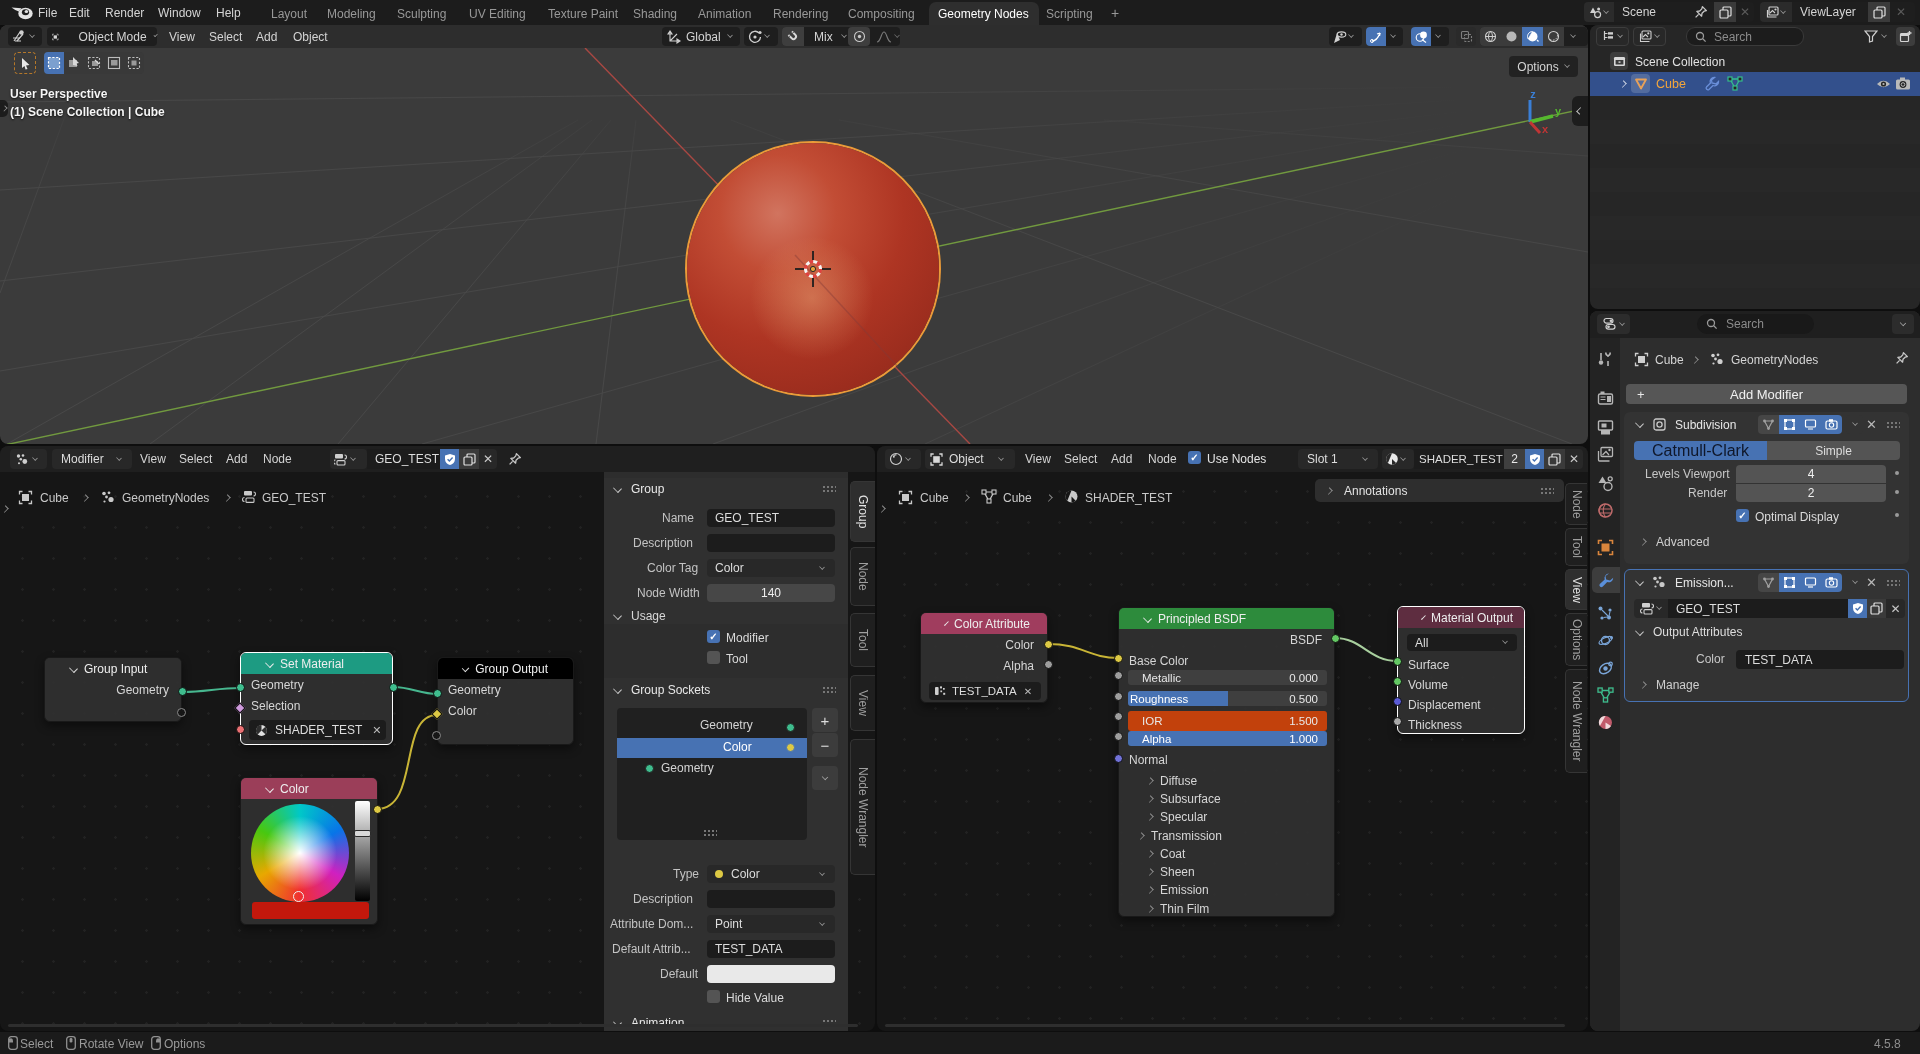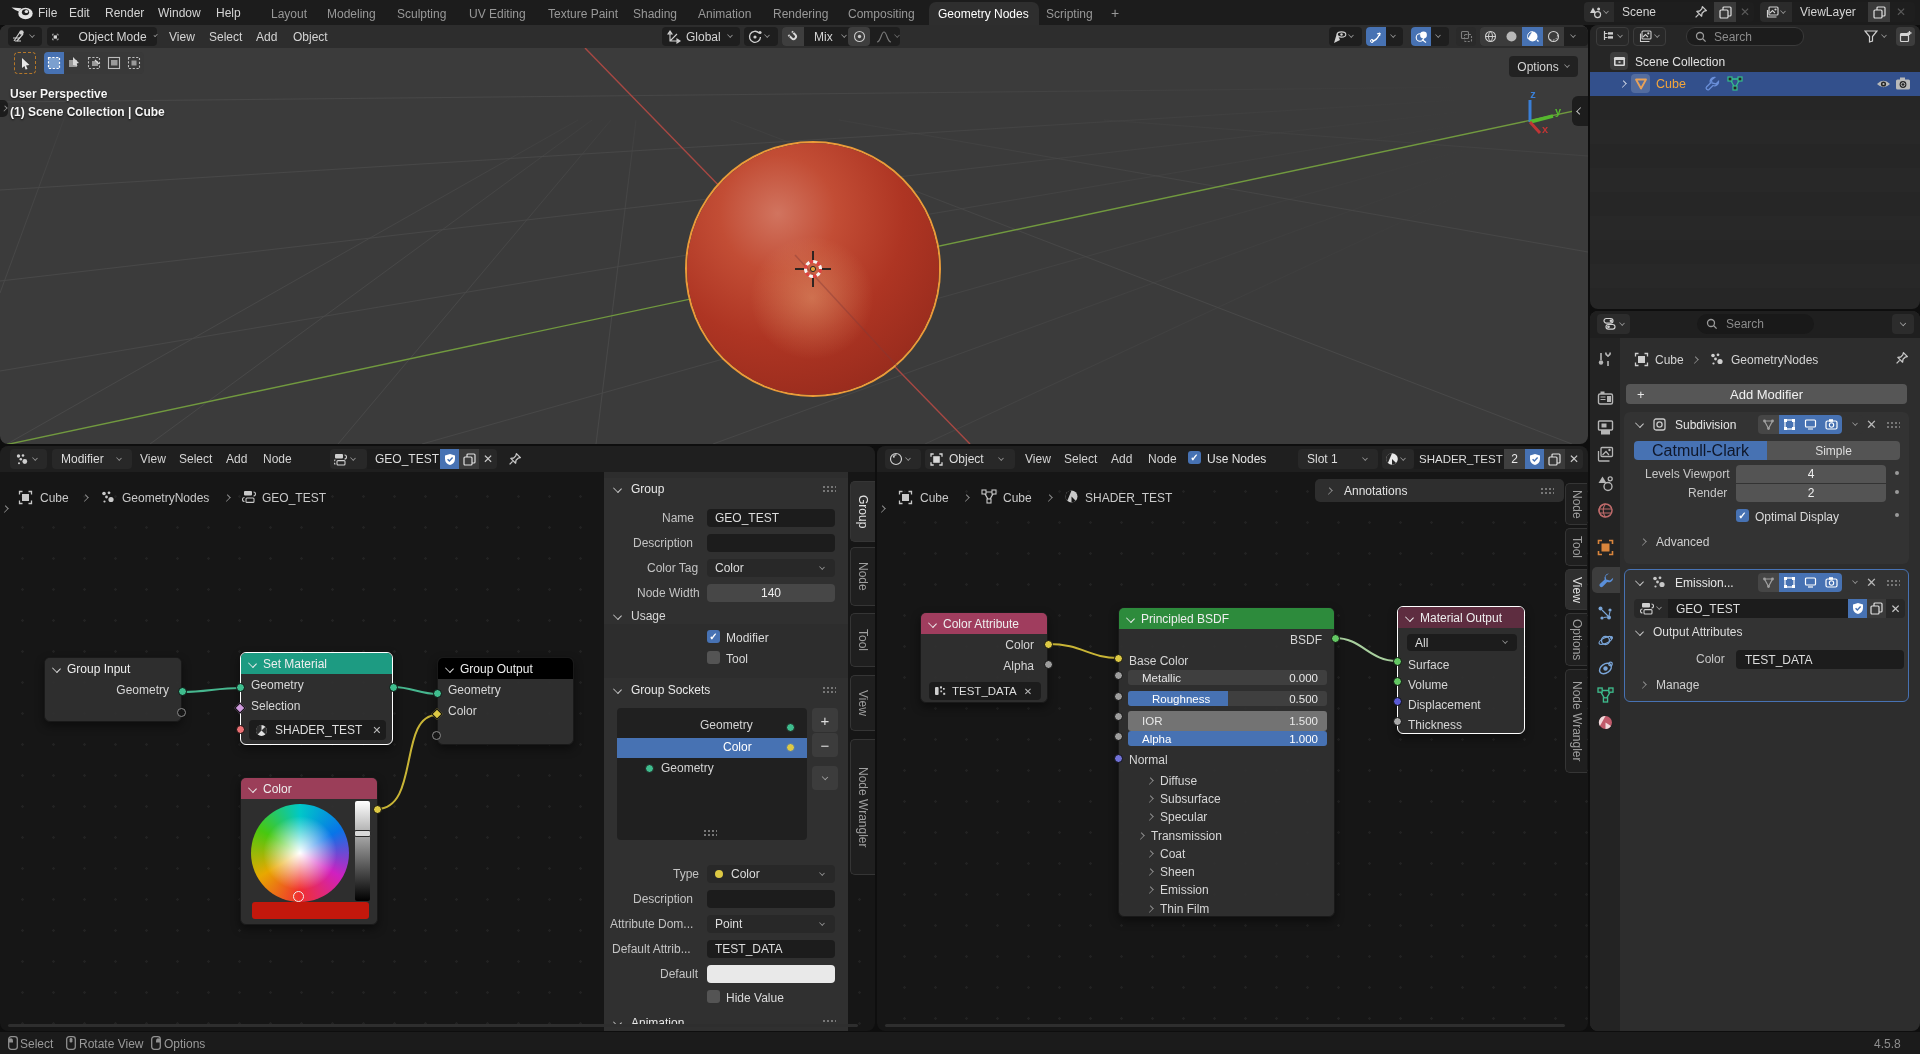--- a/index.html
+++ b/index.html
@@ -12,21 +12,21 @@
 .ch{display:inline-block;width:6px;height:6px;border-right:1.6px solid #a8a8a8;border-bottom:1.6px solid #a8a8a8;transform:rotate(45deg) scaleY(.75);margin-top:-3px}
 .chr{display:inline-block;width:6px;height:6px;border-right:1.6px solid #8f8f8f;border-top:1.6px solid #8f8f8f;transform:rotate(45deg) scaleX(.75)}
 .chd{display:inline-block;width:7px;height:7px;border-right:1.7px solid #c9c9c9;border-bottom:1.7px solid #c9c9c9;transform:rotate(45deg) scaleY(.8)}
 .wdg{position:absolute;background:#1e1e1e;border-radius:4px;display:flex;align-items:center}
 .btn{position:absolute;background:#2c2c2c;border-radius:4px;display:flex;align-items:center;justify-content:center}
 .dot{position:absolute;width:9px;height:9px;border-radius:50%;border:1px solid #0e0e0e}
 .dia{position:absolute;width:8px;height:8px;border:1px solid #0e0e0e;transform:rotate(45deg)}
 .node{position:absolute;background:rgba(48,48,48,.97);border-radius:6px;border:1px solid #191919;box-shadow:0 4px 10px rgba(0,0,0,.45)}
 .node.sel{border:1.5px solid #fff}
 .nrow.abs{position:absolute}
-.nh{height:21px;border-radius:5px 5px 0 0;display:flex;align-items:center;padding:0 8px;gap:7px;font-size:12px;color:#eee;white-space:nowrap}
+.nh{height:21px;border-radius:5px 5px 0 0;display:flex;align-items:center;padding:0 25px;gap:7px;font-size:12px;color:#eee;white-space:nowrap}
 .nrow{position:relative;font-size:12px;color:#d6d6d6;height:21px;display:flex;align-items:center;padding:0 10px;white-space:nowrap}
 .cb{width:13px;height:13px;border-radius:3px;background:#4772b3;display:inline-flex;align-items:center;justify-content:center;color:#fff;font-size:10px;font-weight:bold}
 .cbe{width:13px;height:13px;border-radius:3px;background:#545454;display:inline-block}
 .fld{position:absolute;background:#1c1c1c;border-radius:4px;display:flex;align-items:center;font-size:12px;color:#ddd}
 .drp{position:absolute;background:#282828;border-radius:4px;display:flex;align-items:center;font-size:12px;color:#ddd}
 .grip{display:inline-block;width:14px;height:7px;background-image:radial-gradient(#777 1px,transparent 1.1px);background-size:4px 4px}
 svg{display:block}
 .vtab{position:absolute;background:#1f1f1f;border:1px solid #353535;border-right:none;border-radius:5px 0 0 5px;color:#9f9f9f;font-size:12px;writing-mode:vertical-rl;display:flex;align-items:center;justify-content:center;padding:8px 1px}
 .vtab.on{background:#2e2e2e;color:#e4e4e4}
 </style>
@@ -936,24 +936,24 @@
   <div class="node" style="left:241px;top:161px;width:217px;height:310px">
     <div class="nh" style="background:#2d8b3c"><span class="chd" style="border-color:#eee"></span>Principled BSDF</div>
     <div class="nrow" style="justify-content:flex-end;padding-right:12px">BSDF</div>
     <div class="nrow">Base Color</div>
     <div class="abs fx" style="left:9px;top:62px;width:199px;height:15px;background:#3f3f3f;border-radius:3px">
         <span style="font-size:11.5px;color:#e8e8e8;margin-left:14px">Metallic</span>
         <span style="position:absolute;right:9px;font-size:11.5px;color:#e8e8e8">0.000</span>
       </div>
     <div class="abs fx" style="left:9px;top:83px;width:199px;height:15px;background:#3f3f3f;border-radius:3px;overflow:hidden">
         <div style="position:absolute;left:0;top:0;width:100px;height:15px;background:#4772b3"></div>
-        <span style="font-size:11.5px;color:#fff;margin-left:24px;z-index:1">Roughness</span>
+        <span style="font-size:11.5px;color:#fff;margin-left:2px;z-index:1">Roughness</span>
         <span style="position:absolute;right:9px;font-size:11.5px;color:#e8e8e8">0.500</span>
       </div>
-    <div class="abs fx" style="left:9px;top:103px;width:199px;height:20px;background:#737373;border-radius:3px">
+    <div class="abs fx" style="left:9px;top:103px;width:199px;height:20px;background:#c2410c;border-radius:3px">
         <span style="font-size:11.5px;color:#e8e8e8;margin-left:14px">IOR</span>
         <span style="position:absolute;right:9px;font-size:11.5px;color:#e8e8e8">1.500</span>
       </div>
     <div class="abs fx" style="left:9px;top:123px;width:199px;height:15px;background:#4772b3;border-radius:3px">
         <span style="font-size:11.5px;color:#fff;margin-left:14px">Alpha</span>
         <span style="position:absolute;right:9px;font-size:11.5px;color:#fff">1.000</span>
       </div>
     <div class="nrow abs" style="left:0;top:141px;width:100%">Normal</div>
     <div class="nrow abs" style="left:18px;top:162px"><span class="chr" style="margin-right:7px"></span>Diffuse</div>
     <div class="nrow abs" style="left:18px;top:180px"><span class="chr" style="margin-right:7px"></span>Subsurface</div>

